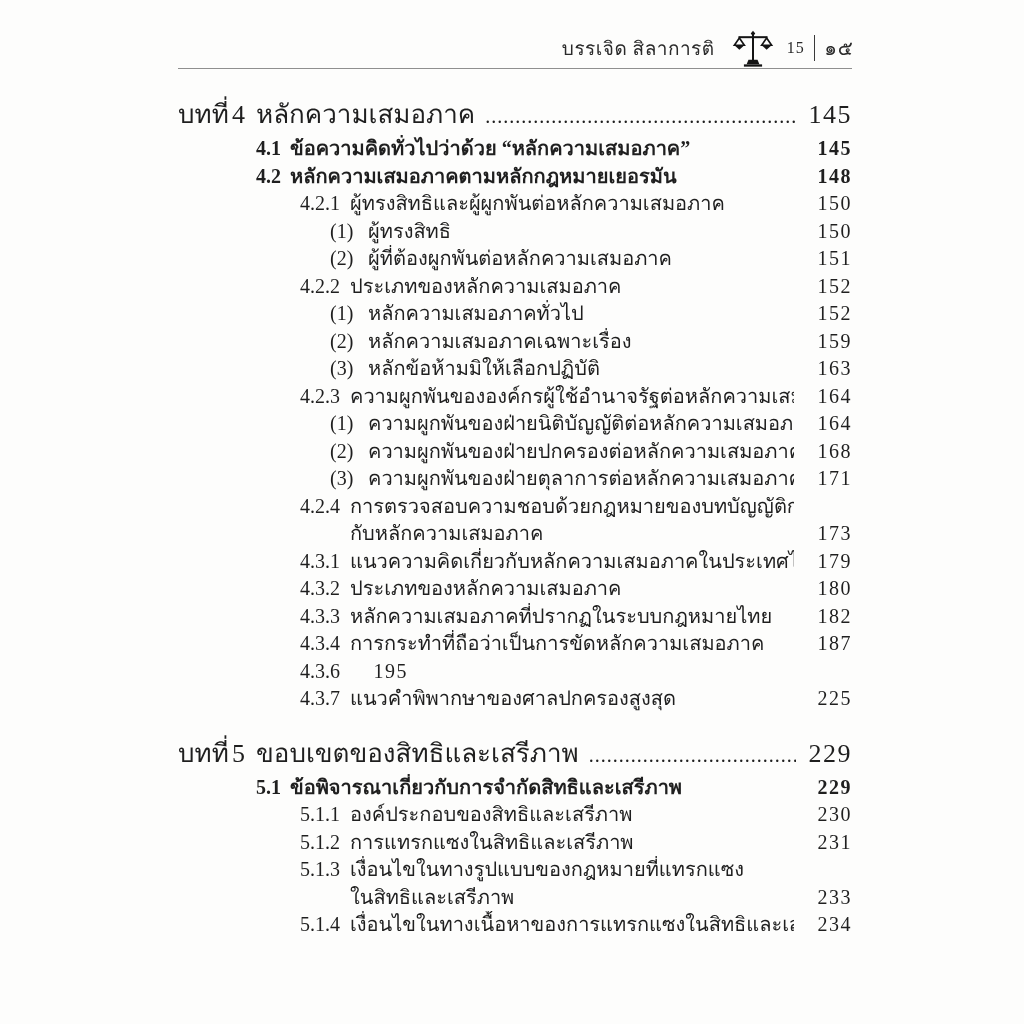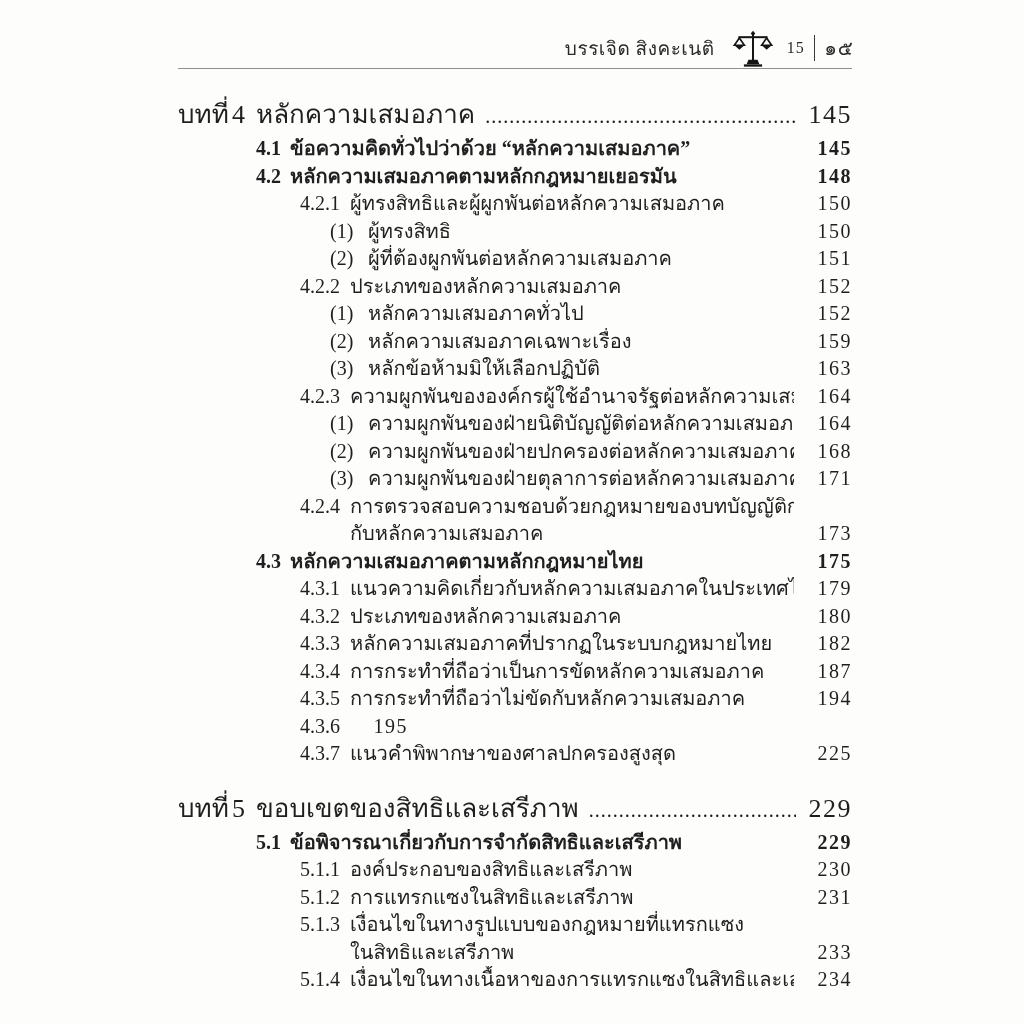--- a/index.html
+++ b/index.html
@@ -77,21 +77,21 @@
   .row.cont .txt { flex: 1; overflow: hidden; margin-left: 172px; }
 
   .scales svg { display: block; }
 </style>
 </head>
 <body>
 
 <div class="page">
 
   <div class="header">
-    <span class="author">บรรเจิด  สิงคะเนติ</span>
+    <span class="author">บรรเจิด  สิลาการติ</span>
     <span class="scales">
       <svg width="44" height="40" viewBox="0 0 48 44" fill="none">
         <path d="M24 3 L26.5 6 L24 9 L21.5 6 Z" fill="#141414"></path>
         <rect x="22.9" y="7" width="2.2" height="29" fill="#141414"></rect>
         <rect x="8" y="9" width="32" height="2.2" fill="#141414"></rect>
         <path d="M9 11 L3.5 19 L14.5 19 Z" stroke="#141414" stroke-width="1.8" fill="none"></path>
         <path d="M3.5 19 L9 24 L14.5 19 Z" fill="#141414"></path>
         <path d="M39 11 L33.5 19 L44.5 19 Z" stroke="#141414" stroke-width="1.8" fill="none"></path>
         <path d="M33.5 19 L39 24 L44.5 19 Z" fill="#141414"></path>
         <path d="M17 40 L19 35 L29 35 L31 40 Z" fill="#141414"></path>
@@ -179,49 +179,39 @@
       </div>
       <div class="row l2">
         <span class="num">4.2.4</span>
         <span class="txt">การตรวจสอบความชอบด้วยกฎหมายของบทบัญญัติกฎหมาย</span>
         <span class="pg"></span>
       </div>
       <div class="row cont">
         <span class="txt">กับหลักความเสมอภาค</span>
         <span class="pg">173</span>
       </div>
-      <div class="row l1">
-        <span class="num">4.3</span>
-        <span class="txt">หลักความเสมอภาคตามหลักกฎหมายไทย</span>
-        <span class="pg">175</span>
-      </div>
       <div class="row l2">
         <span class="num">4.3.1</span>
         <span class="txt">แนวความคิดเกี่ยวกับหลักความเสมอภาคในประเทศไทย</span>
         <span class="pg">179</span>
       </div>
       <div class="row l2">
         <span class="num">4.3.2</span>
         <span class="txt">ประเภทของหลักความเสมอภาค</span>
         <span class="pg">180</span>
       </div>
       <div class="row l2">
         <span class="num">4.3.3</span>
         <span class="txt">หลักความเสมอภาคที่ปรากฏในระบบกฎหมายไทย</span>
         <span class="pg">182</span>
       </div>
       <div class="row l2">
         <span class="num">4.3.4</span>
         <span class="txt">การกระทำที่ถือว่าเป็นการขัดหลักความเสมอภาค</span>
         <span class="pg">187</span>
-      </div>
-      <div class="row l2">
-        <span class="num">4.3.5</span>
-        <span class="txt">การกระทำที่ถือว่าไม่ขัดกับหลักความเสมอภาค</span>
-        <span class="pg">194</span>
       </div>
       <div class="row l2">
         <span class="num">4.3.6</span>
         <span class="pg">195</span>
       </div>
       <div class="row l2">
         <span class="num">4.3.7</span>
         <span class="txt">แนวคำพิพากษาของศาลปกครองสูงสุด</span>
         <span class="pg">225</span>
       </div>

